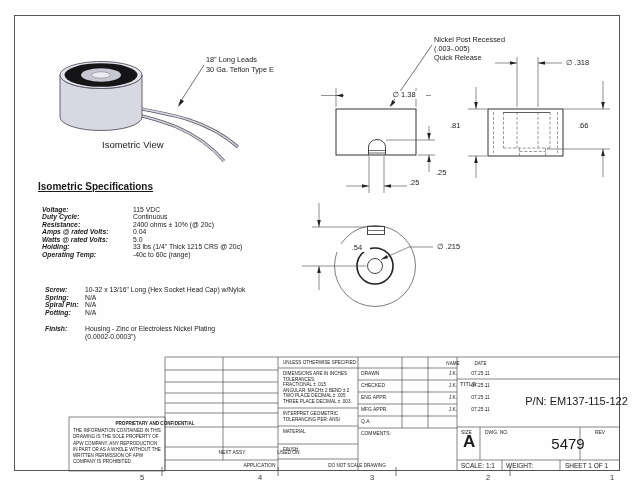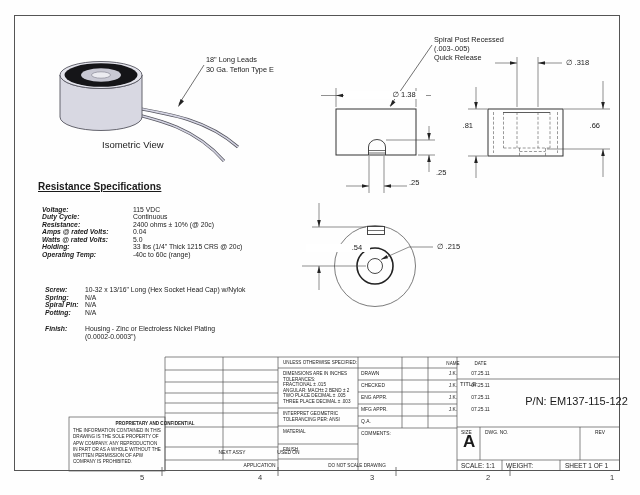--- a/index.html
+++ b/index.html
@@ -11,21 +11,21 @@
   .h2{font-size:12px;font-weight:bold;text-decoration:underline;letter-spacing:0.2px;}
   .lbl{font-size:6.8px;font-weight:bold;font-style:italic;}
   .val{font-size:6.8px;}
   .dim{font-size:7.5px;}
   .ann{font-size:7.3px;}
   .cap{font-size:9.5px;}
   .tb4{font-size:4.6px;color:#222;}
   .tb5{font-size:4.9px;color:#222;}
   .tb6{font-size:6px;color:#222;}
   .ctr{text-align:center;padding-left:38px;}
-  .rgt{text-align:right;}
+  .rgt{text-align:left;}
   .zone{font-size:7.5px;color:#333;}
   .wrap{white-space:normal;}
 </style>
 </head>
 <body>
 
 <div id="page">
 
 <svg width="640" height="495" viewBox="0 0 640 495">
 
@@ -134,34 +134,34 @@
     <path d="M457,379 H620 M457,427 H620 M457,460 H620"></path>
     <path d="M480,427 V460 M580,427 V460"></path>
     <path d="M502,460 V471 M560,460 V471"></path>
   </g>
 </svg>
 
 <div class="t ann" style="left:206px;top:56px;">18" Long Leads</div>
 <div class="t ann" style="left:206px;top:66px;">30 Ga. Teflon Type E</div>
 <div class="t cap" style="left:102px;top:140px;">Isometric View</div>
 
-<div class="t ann" style="left:434px;top:36px;">Spiral Post Recessed</div>
+<div class="t ann" style="left:434px;top:36px;">Nickel Post Recessed</div>
 <div class="t ann" style="left:434px;top:45px;">(.003-.005)</div>
 <div class="t ann" style="left:434px;top:54px;">Quick Release</div>
 
 <div class="t dim ctr" style="left:344px;top:91px;width:44px;background:#fff;">∅ 1.38</div>
 <div class="t dim" style="left:436px;top:169px;">.25</div>
 <div class="t dim" style="left:409px;top:179px;">.25</div>
 <div class="t dim" style="left:566px;top:59px;">∅ .318</div>
 <div class="t dim rgt" style="left:450px;top:122px;width:23px;">.81</div>
 <div class="t dim rgt" style="left:578px;top:122px;width:22px;">.66</div>
 <div class="t dim ctr" style="left:306px;top:244px;width:26px;background:#fff;">.54</div>
 <div class="t dim" style="left:437px;top:243px;">∅ .215</div>
 
-<div class="t h1" style="left:38px;top:181px;">Resistance Specifications</div>
+<div class="t h1" style="left:38px;top:181px;">Isometric Specifications</div>
 <div class="t lbl" style="left:42px;top:205.5px;">Voltage:</div>
 <div class="t val" style="left:133px;top:205.5px;">115 VDC</div>
 <div class="t lbl" style="left:42px;top:213px;">Duty Cycle:</div>
 <div class="t val" style="left:133px;top:213px;">Continuous</div>
 <div class="t lbl" style="left:42px;top:220.5px;">Resistance:</div>
 <div class="t val" style="left:133px;top:220.5px;">2400 ohms ± 10% (@ 20c)</div>
 <div class="t lbl" style="left:42px;top:228px;">Amps @ rated Volts:</div>
 <div class="t val" style="left:133px;top:228px;">0.04</div>
 <div class="t lbl" style="left:42px;top:235.5px;">Watts @ rated Volts:</div>
 <div class="t val" style="left:133px;top:235.5px;">5.0</div>
@@ -217,20 +217,21 @@
 <div class="t tb5 ctr" style="left:165px;top:462.5px;width:113px;">APPLICATION</div>
 
 <div class="t tb4 ctr" style="left:70px;top:421px;width:94px;font-weight:bold;">PROPRIETARY AND CONFIDENTIAL</div>
 <div class="t tb4 wrap" style="left:73px;top:428px;width:88px;line-height:6.3px;">THE INFORMATION CONTAINED IN THIS DRAWING IS THE SOLE PROPERTY OF APW COMPANY.  ANY  REPRODUCTION IN PART OR AS A WHOLE WITHOUT THE WRITTEN PERMISSION OF APW COMPANY IS PROHIBITED.</div>
 
 <div class="t tb6" style="left:460px;top:381px;">TITLE:</div>
 <div class="t ctr" style="left:457px;top:395px;width:163px;font-size:11px;">P/N: EM137-115-122</div>
 <div class="t tb5" style="left:461px;top:429.5px;">SIZE</div>
 <div class="t" style="left:463px;top:433px;font-size:17px;font-weight:bold;">A</div>
 <div class="t tb5" style="left:485px;top:429.5px;">DWG.  NO.</div>
+<div class="t ctr" style="left:480px;top:436px;width:100px;font-size:15px;">5479</div>
 <div class="t tb5" style="left:595px;top:430px;">REV</div>
 <div class="t" style="left:461px;top:461.5px;font-size:6.5px;">SCALE: 1:1</div>
 <div class="t" style="left:506px;top:461.5px;font-size:6.5px;">WEIGHT:</div>
 <div class="t" style="left:565px;top:461.5px;font-size:6.5px;">SHEET 1 OF 1</div>
 
 <div class="t zone ctr" style="left:96px;top:474px;width:16px;">5</div>
 <div class="t zone ctr" style="left:214px;top:474px;width:16px;">4</div>
 <div class="t zone ctr" style="left:326px;top:474px;width:16px;">3</div>
 <div class="t zone ctr" style="left:442px;top:474px;width:16px;">2</div>
 <div class="t zone ctr" style="left:566px;top:474px;width:16px;">1</div>

